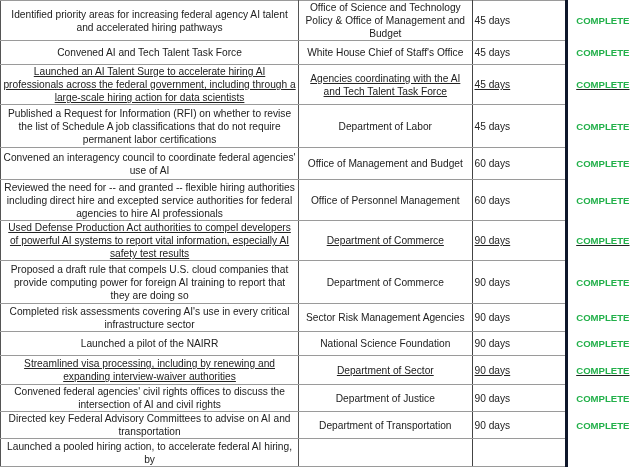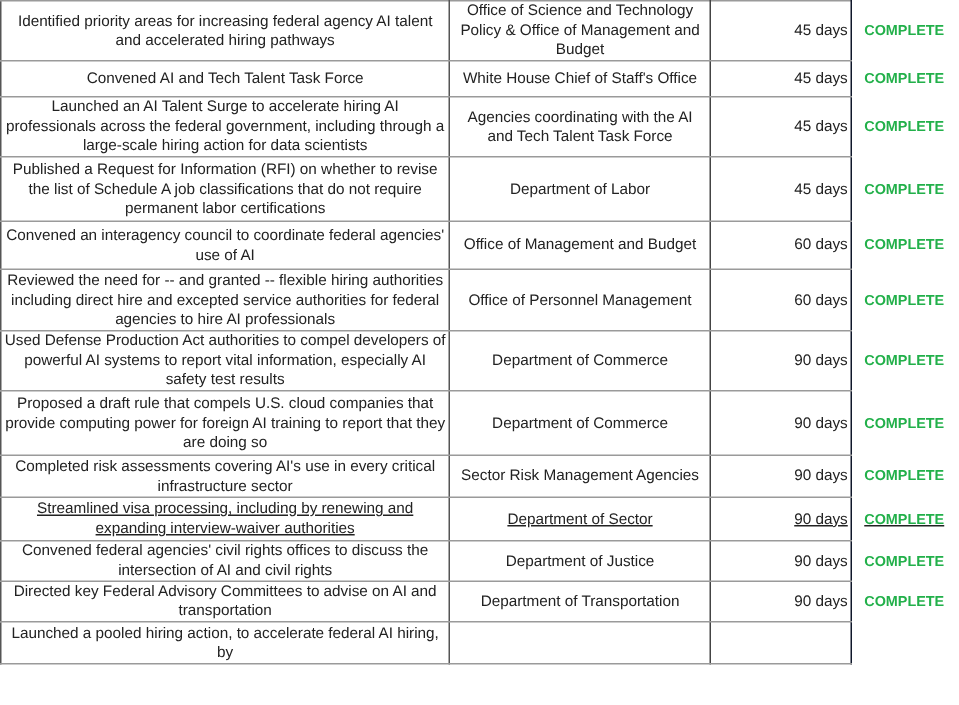--- a/index.html
+++ b/index.html
@@ -3,42 +3,42 @@
 <meta charset="utf-8">
 <style>
   html, body { margin:0; padding:0; background:#ffffff; }
   body { width:639px; height:470px; overflow:hidden; position:relative;
          font-family:"Liberation Sans", "DejaVu Sans", sans-serif; color:#222; }
   table { border-collapse:collapse; position:absolute; left:0; top:0; table-layout:fixed; }
   td { font-size:10.2px; line-height:13px; padding:0 2px; vertical-align:middle;
        border-top:1px solid #9a9a9a; border-bottom:1px solid #9a9a9a; }
   td.action { width:301px; border-left:1px solid #555; border-right:1px solid #555; text-align:center; }
   td.agency { width:172px; border-right:1.5px solid #444; text-align:center; }
-  td.deadline { width:91px; border-right:1px solid #0f172a; text-align:right; }
+  td.deadline { width:91px; border-right:3px solid #0f172a; text-align:left; }
   td.status { width:60px; text-align:left; padding-left:8px; color:#22b04a; font-weight:bold; font-size:9.6px;
               border-top:none; border-bottom:none; }
 </style>
 </head>
 <body>
 
 <table>
   <tbody id="tbody">
       <tr style="height: 33px;">
     <td class="action">Identified priority areas for increasing federal agency AI talent and accelerated hiring pathways</td>
     <td class="agency">Office of Science and Technology Policy &amp; Office of Management and Budget</td>
     <td class="deadline">45 days</td>
     <td class="status" style="color: rgb(34, 176, 74);">COMPLETE</td>
   </tr>
       <tr style="height: 24px;">
     <td class="action">Convened AI and Tech Talent Task Force</td>
     <td class="agency">White House Chief of Staff's Office</td>
     <td class="deadline">45 days</td>
     <td class="status" style="color: rgb(34, 176, 74);">COMPLETE</td>
   </tr>
-      <tr style="height: 40px;">
+      <tr style="height: 40px; text-decoration: underline;">
     <td class="action">Launched an AI Talent Surge to accelerate hiring AI professionals across the federal government, including through a large-scale hiring action for data scientists</td>
     <td class="agency">Agencies coordinating with the AI and Tech Talent Task Force</td>
     <td class="deadline">45 days</td>
     <td class="status" style="color: rgb(34, 176, 74);">COMPLETE</td>
   </tr>
       <tr style="height: 43px; margin-top: 28px;">
     <td class="action">Published a Request for Information (RFI) on whether to revise the list of Schedule A job classifications that do not require permanent labor certifications</td>
     <td class="agency">Department of Labor</td>
     <td class="deadline">45 days</td>
     <td class="status" style="color: rgb(34, 176, 74);">COMPLETE</td>
@@ -48,35 +48,41 @@
     <td class="agency">Office of Management and Budget</td>
     <td class="deadline">60 days</td>
     <td class="status" style="color: rgb(34, 176, 74);">COMPLETE</td>
   </tr>
       <tr style="height: 41px;">
     <td class="action">Reviewed the need for -- and granted -- flexible hiring authorities including direct hire and excepted service authorities for federal agencies to hire AI professionals</td>
     <td class="agency">Office of Personnel Management</td>
     <td class="deadline">60 days</td>
     <td class="status" style="color: rgb(34, 176, 74);">COMPLETE</td>
   </tr>
-      <tr style="height: 40px;">
+      <tr style="height: 40px; text-decoration: underline;">
     <td class="action">Used Defense Production Act authorities to compel developers of powerful AI systems to report vital information, especially AI safety test results</td>
     <td class="agency">Department of Commerce</td>
     <td class="deadline">90 days</td>
     <td class="status" style="color: rgb(34, 176, 74);">COMPLETE</td>
   </tr>
       <tr style="height: 43px; padding-left: 21px;">
     <td class="action">Proposed a draft rule that compels U.S. cloud companies that provide computing power for foreign AI training to report that they are doing so</td>
     <td class="agency">Department of Commerce</td>
     <td class="deadline">90 days</td>
     <td class="status" style="color: rgb(34, 176, 74);">COMPLETE</td>
   </tr>
       <tr style="height: 28px;">
     <td class="action">Completed risk assessments covering AI's use in every critical infrastructure sector</td>
     <td class="agency">Sector Risk Management Agencies</td>
+    <td class="deadline">90 days</td>
+    <td class="status" style="color: rgb(34, 176, 74);">COMPLETE</td>
+  </tr>
+      <tr style="height: 24px;">
+    <td class="action">Launched a pilot of the NAIRR</td>
+    <td class="agency">National Science Foundation</td>
     <td class="deadline">90 days</td>
     <td class="status" style="color: rgb(34, 176, 74);">COMPLETE</td>
   </tr>
       <tr style="height: 29px; text-decoration: underline;">
     <td class="action">Streamlined visa processing, including by renewing and expanding interview-waiver authorities</td>
     <td class="agency">Department of Sector</td>
     <td class="deadline">90 days</td>
     <td class="status" style="color: rgb(34, 176, 74);">COMPLETE</td>
   </tr>
       <tr style="height: 27px;">

